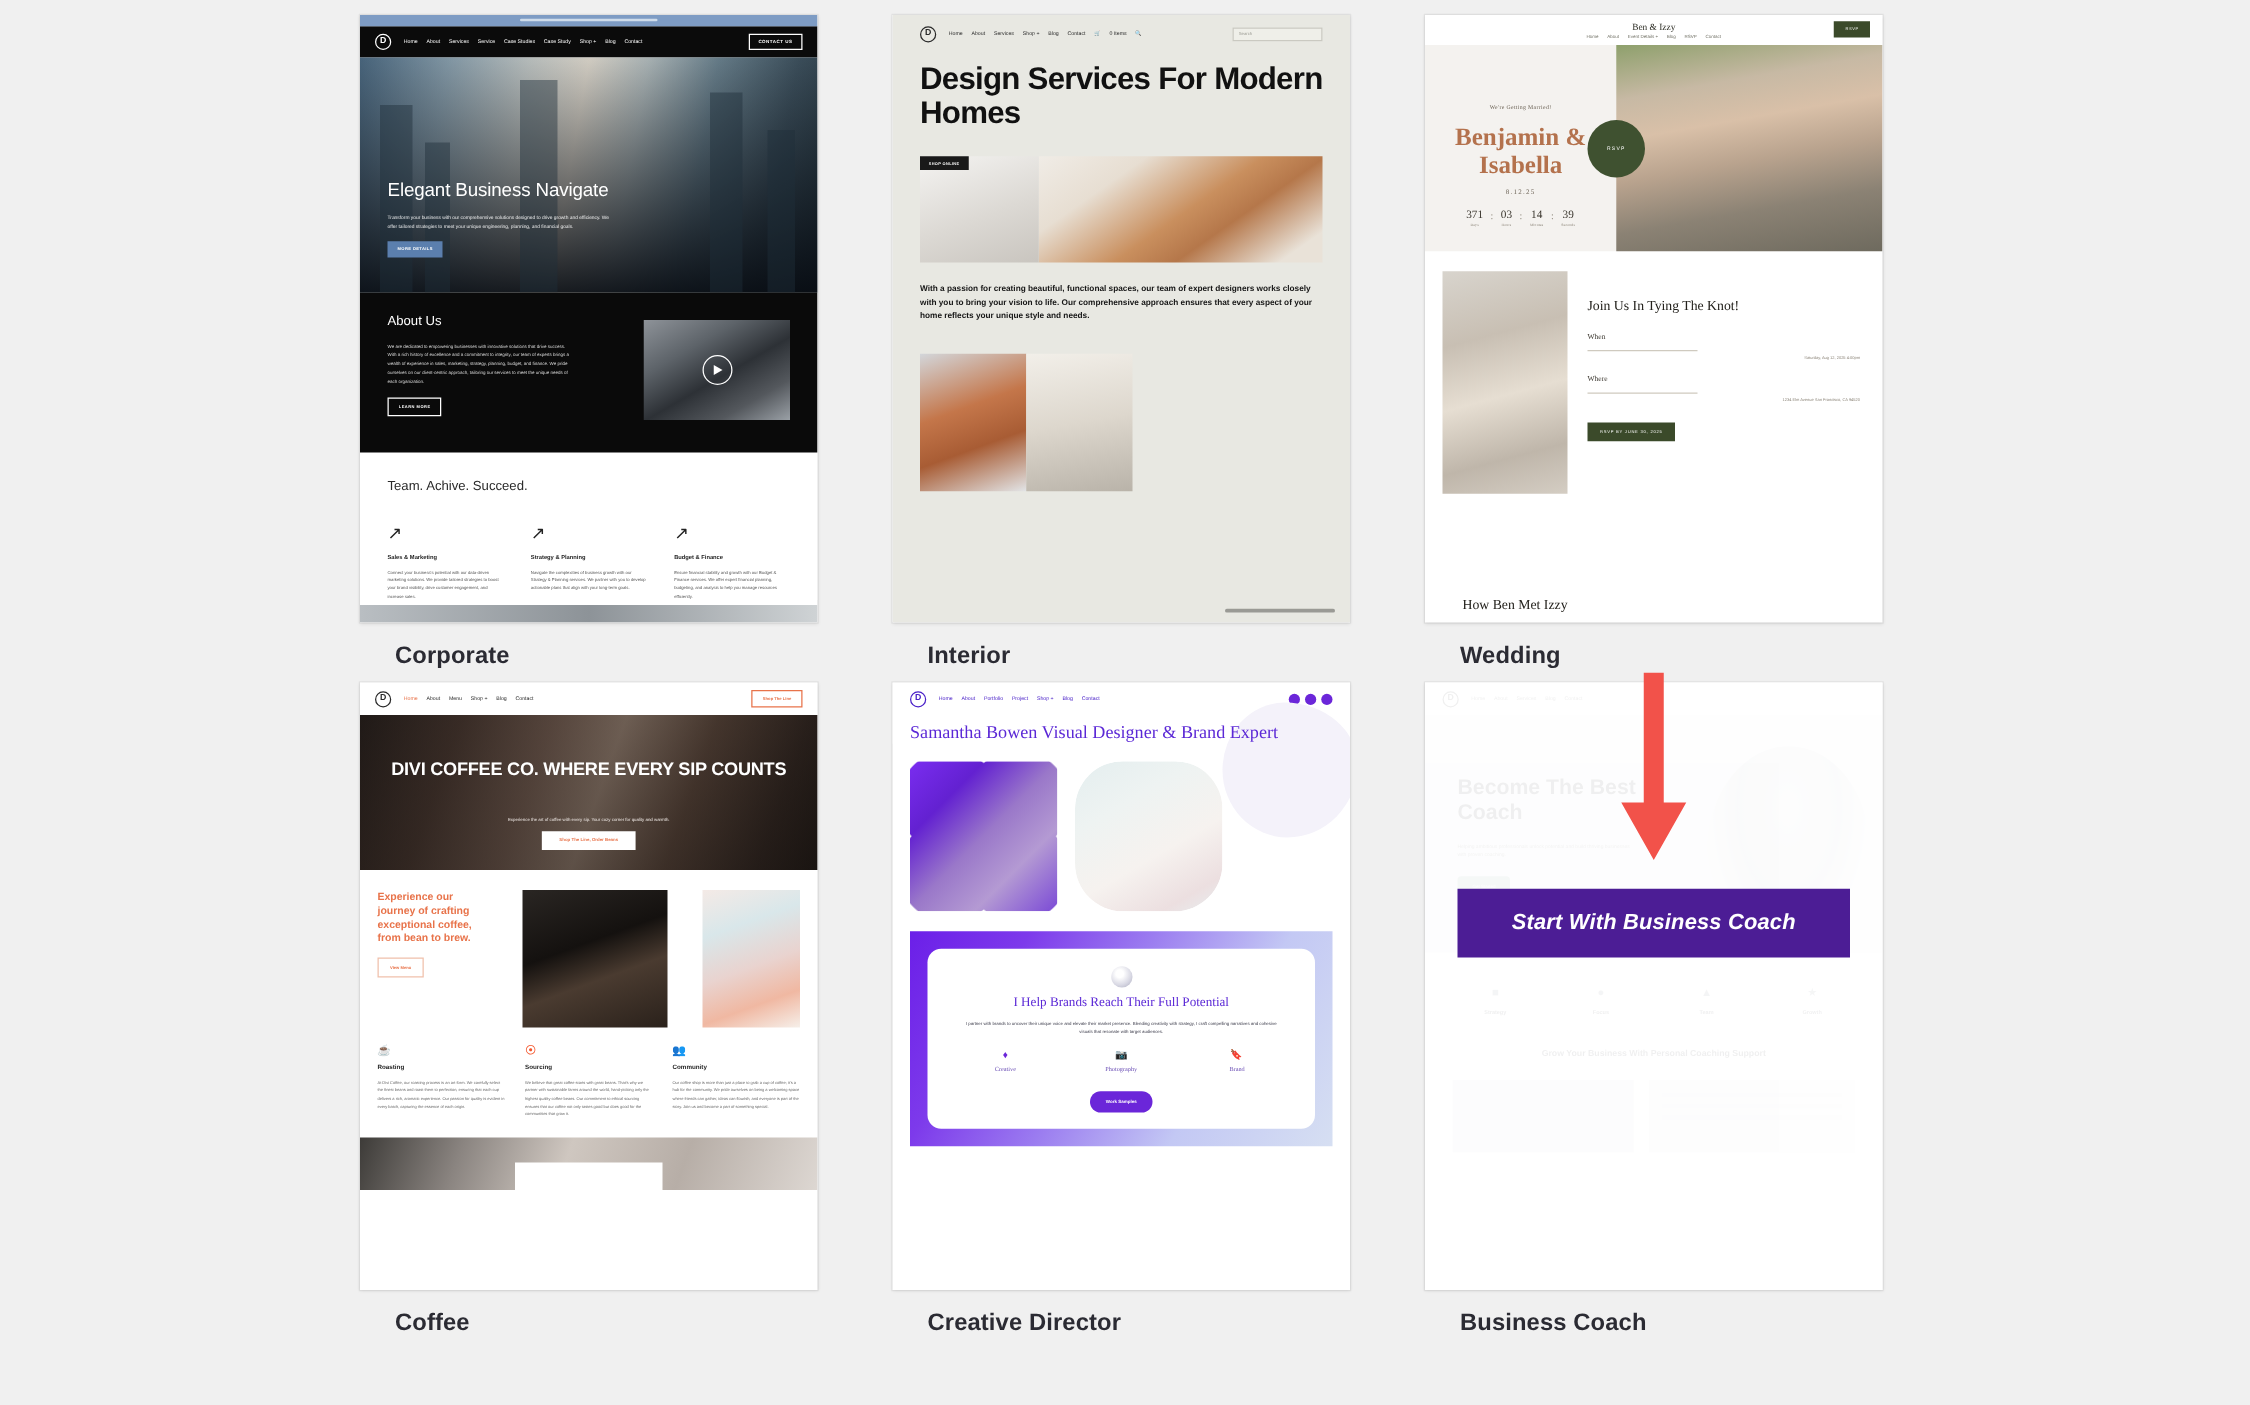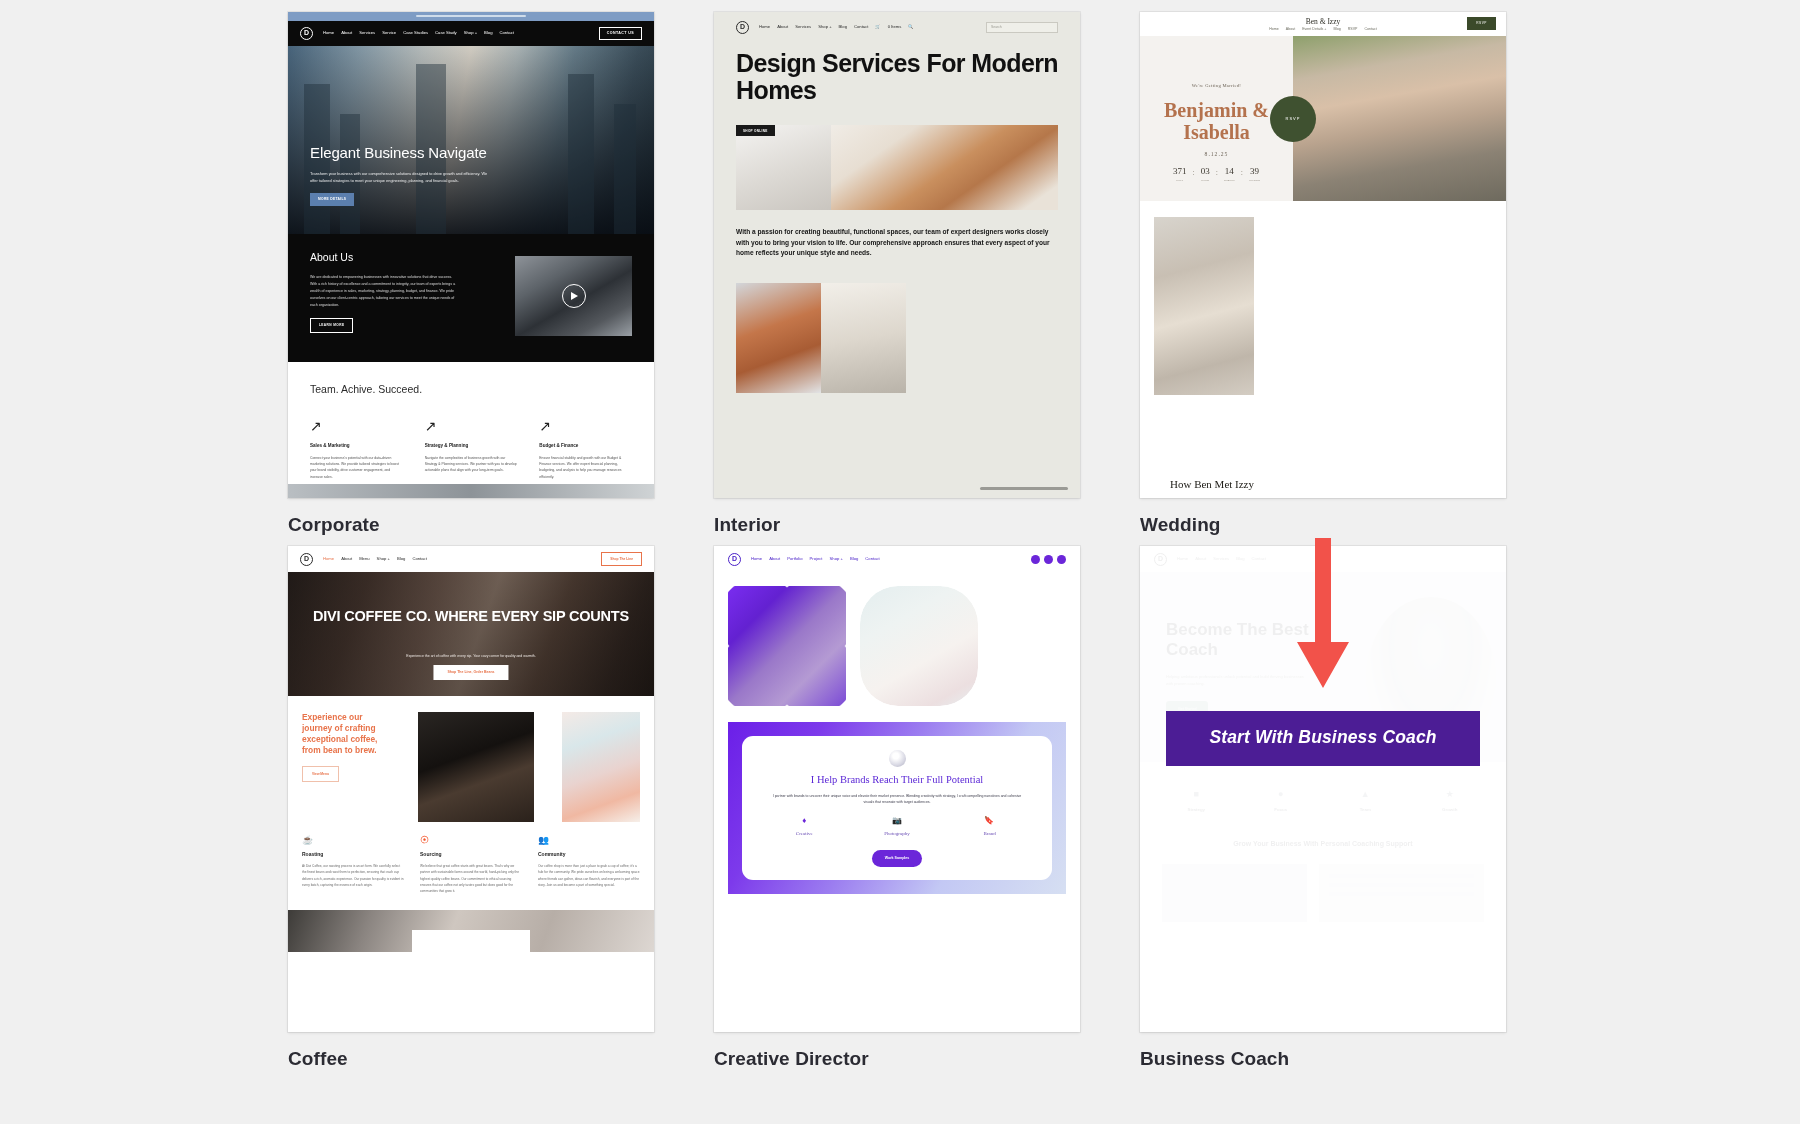--- a/index.html
+++ b/index.html
@@ -32,20 +32,21 @@
     background: #ffffff;
     overflow: hidden;
     box-shadow: 0 1px 3px rgba(0,0,0,.10), 0 0 0 1px rgba(0,0,0,.05);
   }
   .card-label {
     margin-top: 16px;
     font-size: 19px;
     font-weight: 700;
     color: #2b2b33;
     letter-spacing: .1px;
+    margin-left: 28px;
   }
 
   
   .mini { font-size: 4px; line-height: 1.45; }
   .navbar {
     display: flex; align-items: center;
     height: 26px; padding: 0 12px;
   }
   .logo {
     width: 13px; height: 13px; border-radius: 50%;
@@ -399,20 +400,36 @@
                   <span class="w-clab">Seconds</span>
                 </span>
               </div>
             </div>
             <div class="w-hero-r">
               <span class="w-rsvp-circle">RSVP</span>
             </div>
           </div>
           <div class="w-lower">
             <div class="w-photo"></div>
+            <div class="w-info">
+              <h3>Join Us In Tying The Knot!</h3>
+              <div class="w-field">
+                <b>When</b>
+                <div class="w-rule"></div>
+                <div class="w-val">Saturday, Aug 12, 2025
+4:00pm</div>
+              </div>
+              <div class="w-field">
+                <b>Where</b>
+                <div class="w-rule"></div>
+                <div class="w-val">1234 Elm Avenue
+San Francisco, CA 94520</div>
+              </div>
+              <span class="w-cta">RSVP BY JUNE 30, 2025</span>
+            </div>
           </div>
         </div>
         <div class="w-howtxt">How Ben Met Izzy</div>
       </div>
       <div class="card-label">Wedding</div>
     </div>
 
     <div class="cell">
       <div class="card">
         <div class="mini">
@@ -479,20 +496,24 @@
               <span>Shop +</span>
               <span>Blog</span>
               <span>Contact</span>
             </span>
             <span class="d-dots">
               <i></i>
               <i></i>
               <i></i>
             </span>
           </div>
+          <div class="d-hero">
+            <span class="d-blob-bg"></span>
+            <h2>Samantha Bowen Visual Designer &amp; Brand Expert</h2>
+          </div>
           <div class="d-shapes">
             <div class="d-shape1"></div>
             <div class="d-shape2"></div>
           </div>
           <div class="d-lower">
             <div class="d-panel">
               <div class="d-avatar"></div>
               <h3>I Help Brands Reach Their Full Potential</h3>
               <p>I partner with brands to uncover their unique voice and elevate their market presence. Blending creativity with strategy, I craft compelling narratives and cohesive visuals that resonate with target audiences.</p>
               <div class="d-feats">

